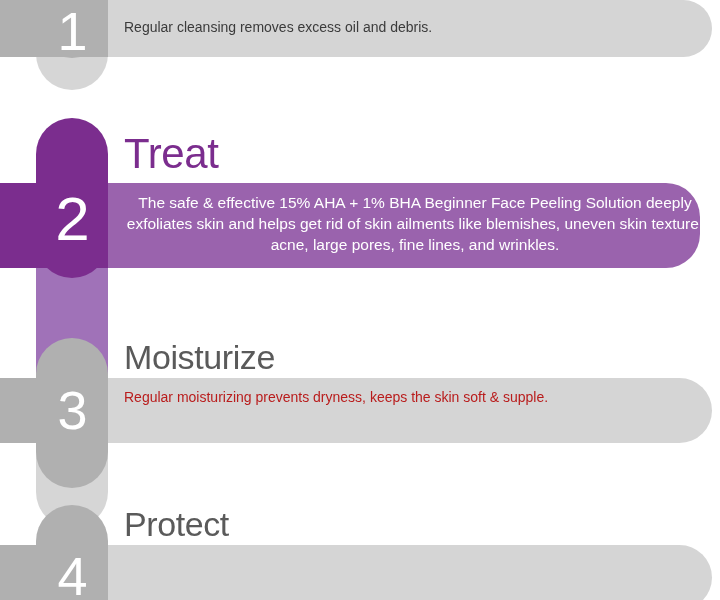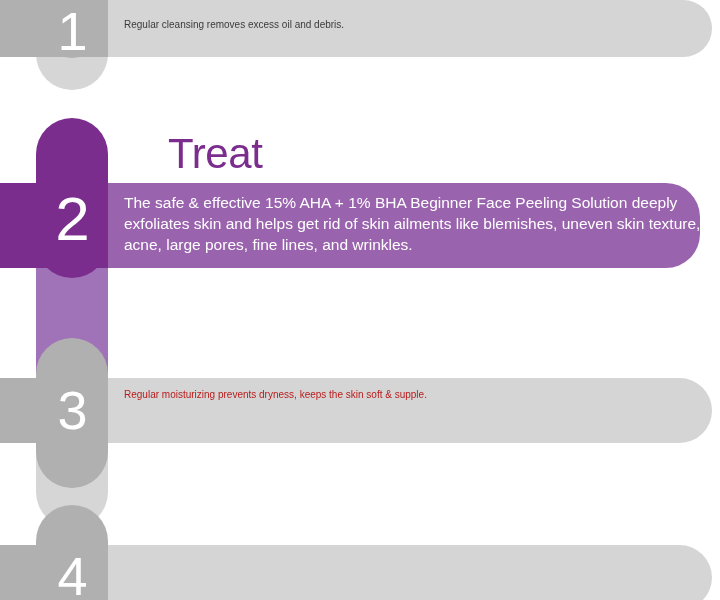--- a/index.html
+++ b/index.html
@@ -77,43 +77,43 @@
     font-size: 34px;
     line-height: 1;
     font-weight: 400;
     letter-spacing: -0.4px;
     white-space: nowrap;
   }
 
   .body-text {
     position: absolute;
     left: 124px;
-    font-size: 10px;
+    font-size: 14px;
     line-height: 1.34;
     font-weight: 400;
   }
 
   
   #step1 { top: 0; height: 110px; }
   #s1-tail  { top: 18px; height: 72px; background: #d6d6d6; }
   #s1-pill  { top: -30px; height: 88px; background: #b0b0b0; }
   #s1-block { top: 0px; height: 57px; background: #b0b0b0; }
   #s1-panel { top: 0px; height: 57px; width: 712px; background: #d5d5d5; }
   #s1-num   { top: 4px; color: #ffffff; }
   #s1-text  { top: 18px; width: 560px; color: #3b3b3b; }
 
   
   #step2 { top: 110px; height: 200px; }
   #s2-tail  { top: 118px; height: 180px; background: #a072b8; }
   #s2-pill  { top: 8px; height: 160px; background: #7b2d8e; }
   #s2-block { top: 73px; height: 85px; background: #7b2d8e; }
   #s2-panel { top: 73px; height: 85px; width: 700px; background: #9a63ad; }
   #s2-num   { top: 78px; font-size: 62px; }
-  #s2-head  { top: 23px; color: #7b2d8e; font-size: 42px; margin-left: 44px; }
-  #s2-text  { top: 82px; width: 582px; color: #ffffff; font-size: 15.5px; line-height: 1.36; }
+  #s2-head  { top: 23px; color: #7b2d8e; font-size: 42px; }
+  #s2-text  { top: 82px; width: 582px; color: #ffffff; font-size: 15.5px; line-height: 1.36; text-align: center; }
 
   
   #step3 { top: 310px; height: 175px; }
   #s3-tail  { top: 78px; height: 140px; background: #d6d6d6; }
   #s3-pill  { top: 28px; height: 150px; background: #b0b0b0; }
   #s3-block { top: 68px; height: 65px; background: #b0b0b0; }
   #s3-panel { top: 68px; height: 65px; width: 712px; background: #d5d5d5; }
   #s3-num   { top: 73px; }
   #s3-head  { top: 30px; color: #5a5a5a; }
   #s3-text  { top: 78px; width: 560px; color: #b91c1c; }
@@ -151,24 +151,26 @@
     <div class="heading" id="s2-head">Treat</div>
     <div class="body-text" id="s2-text">The safe &amp; effective 15% AHA + 1% BHA Beginner Face Peeling Solution deeply exfoliates skin and helps get rid of skin ailments like blemishes, uneven skin texture, acne, large pores, fine lines, and wrinkles.</div>
   </div>
 
   <div class="step" id="step3">
     <div class="tail" id="s3-tail"></div>
     <div class="panel" id="s3-panel"></div>
     <div class="pill" id="s3-pill"></div>
     <div class="pill-block" id="s3-block"></div>
     <div class="num" id="s3-num">3</div>
+    <div class="heading" id="s3-head">Moisturize</div>
     <div class="body-text" id="s3-text">Regular moisturizing prevents dryness, keeps the skin soft &amp; supple.</div>
   </div>
 
   <div class="step" id="step4" style="top:485px">
     <div class="tail" id="s4-tail"></div>
     <div class="panel" id="s4-panel"></div>
     <div class="pill" id="s4-pill"></div>
     <div class="pill-block" id="s4-block"></div>
     <div class="num" id="s4-num">4</div>
+    <div class="heading" id="s4-head">Protect</div>
   </div>
 
 </div>
 
 </body></html>

